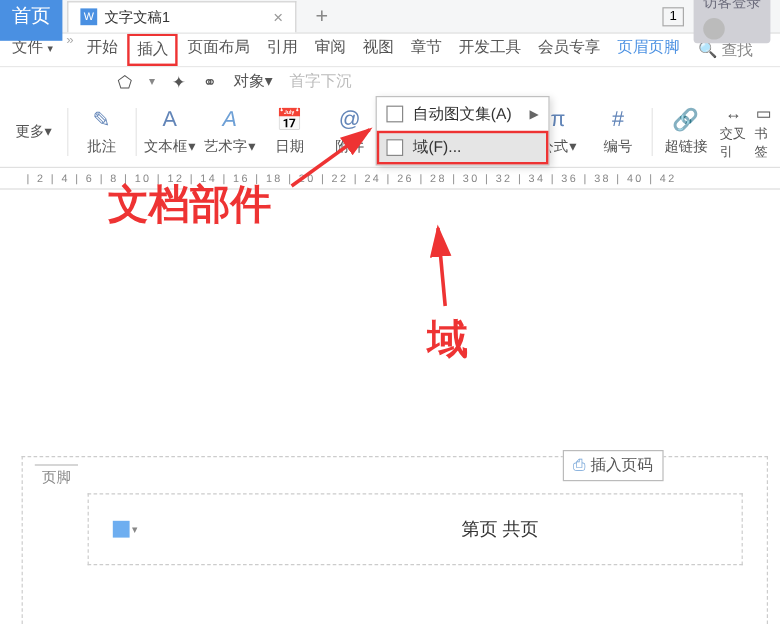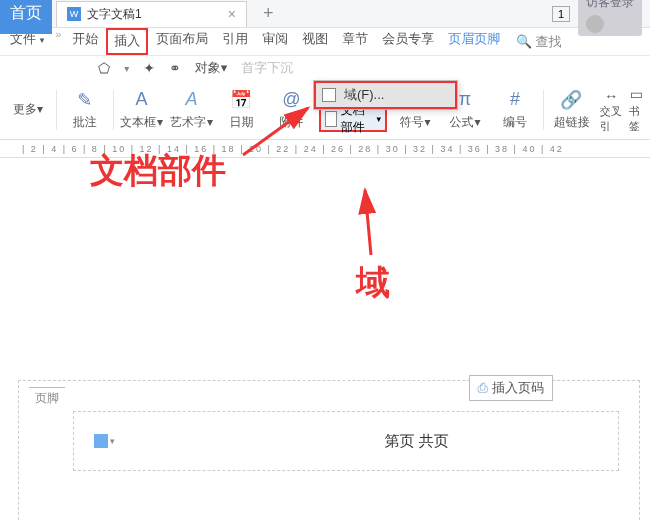--- a/index.html
+++ b/index.html
@@ -342,20 +342,21 @@
 <div class="menubar">
   <span class="menu-item"><span>文件</span> <span style="font-size:9px">▾</span></span>
   <span class="menu-chevron">»</span>
   <span class="menu-item">开始</span>
   <span class="menu-item menu-insert">插入</span>
   <span class="menu-item">页面布局</span>
   <span class="menu-item">引用</span>
   <span class="menu-item">审阅</span>
   <span class="menu-item">视图</span>
   <span class="menu-item">章节</span>
+  <span class="menu-item">开发工具</span>
   <span class="menu-item">会员专享</span>
   <span class="menu-item menu-active">页眉页脚</span>
   <span class="search">
     <span>🔍</span>
     <span>查找</span>
   </span>
 </div>
 
 <div class="ribbon-top">
   <span style="margin-left:90px" class="ribbon-icon">⬠</span>
@@ -422,20 +423,25 @@
     <div class="sm">
       <span class="ic">▭</span>
       <span>书签</span>
     </div>
   </div>
 </div>
 
 <div class="ruler">| 2 | 4 | 6 | 8 | 10 | 12 | 14 | 16 | 18 | 20 | 22 | 24 | 26 | 28 | 30 | 32 | 34 | 36 | 38 | 40 | 42</div>
 
 <div class="dropdown">
+  <div class="dd-item">
+    <span class="ic"></span>
+    <span>自动图文集(A)</span>
+    <span class="dd-arrow">▶</span>
+  </div>
   <div class="dd-item hover">
     <span class="ic"></span>
     <span>域(F)...</span>
   </div>
 </div>
 
 <div class="annot annot1">文档部件</div>
 <svg class="arrow-svg" style="top:100px;left:238px" width="80" height="60">
   <defs>
       <marker id="ah1" markerWidth="10" markerHeight="10" refX="8" refY="3" orient="auto">

